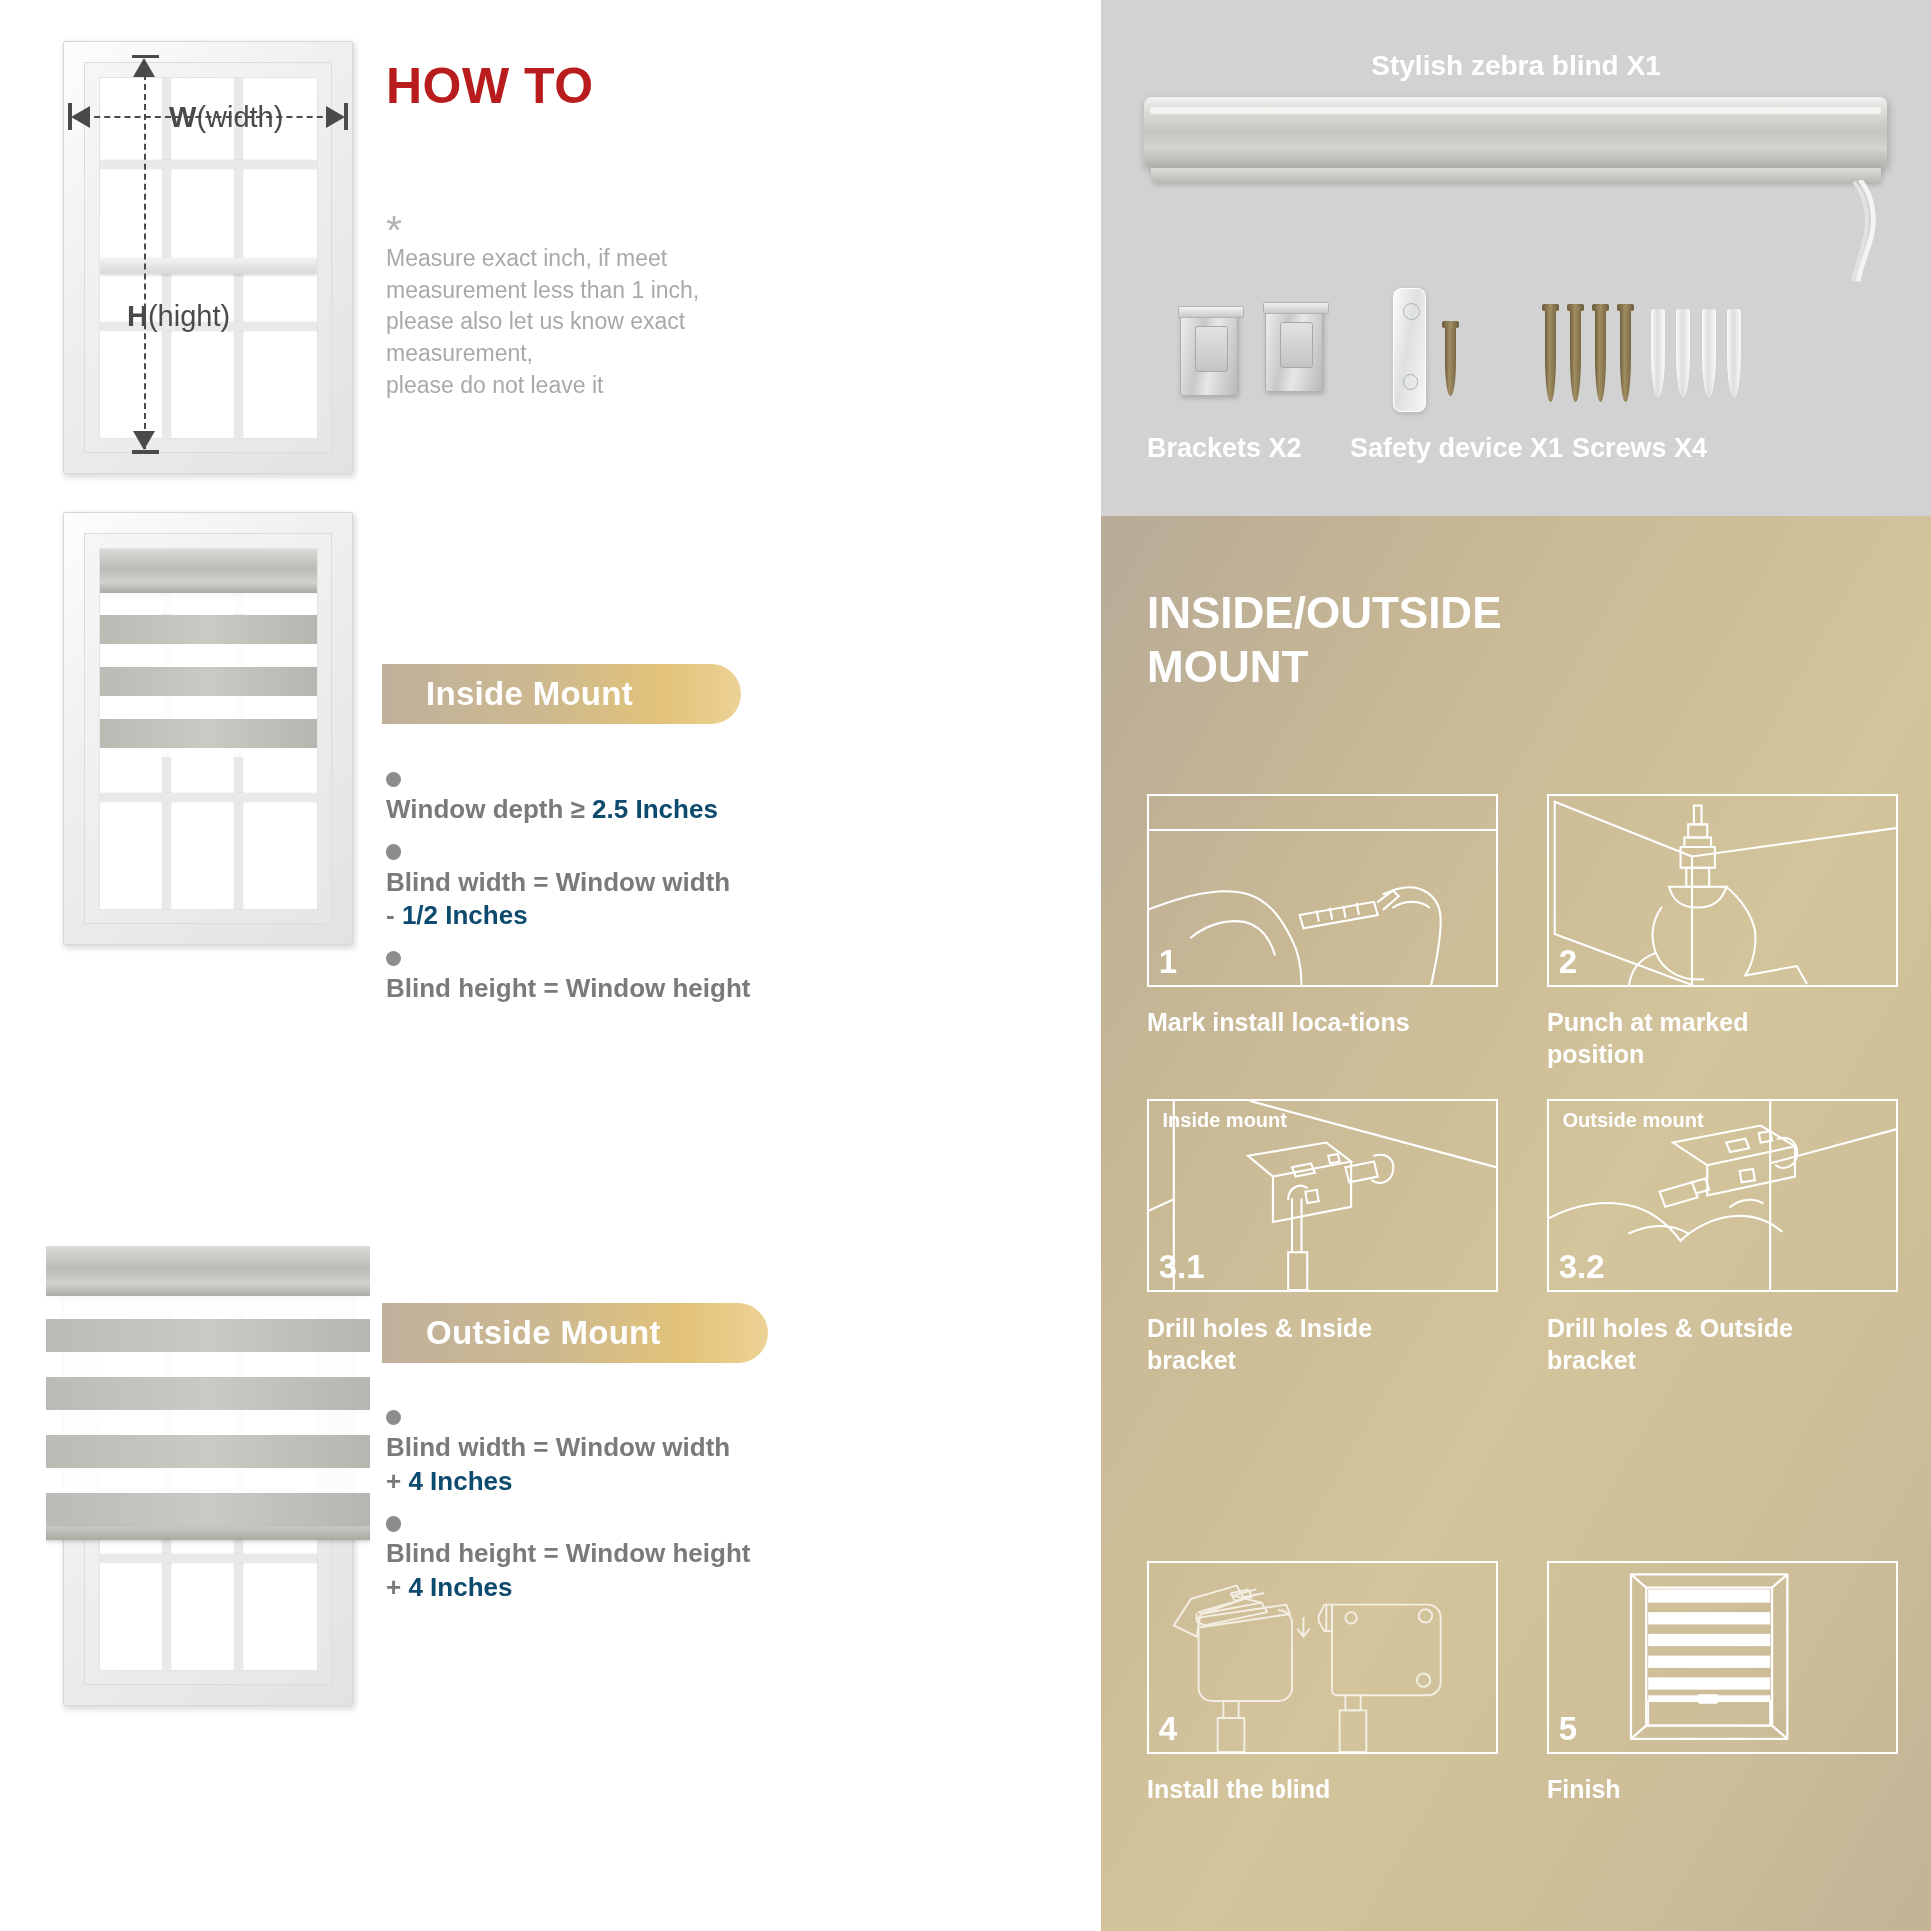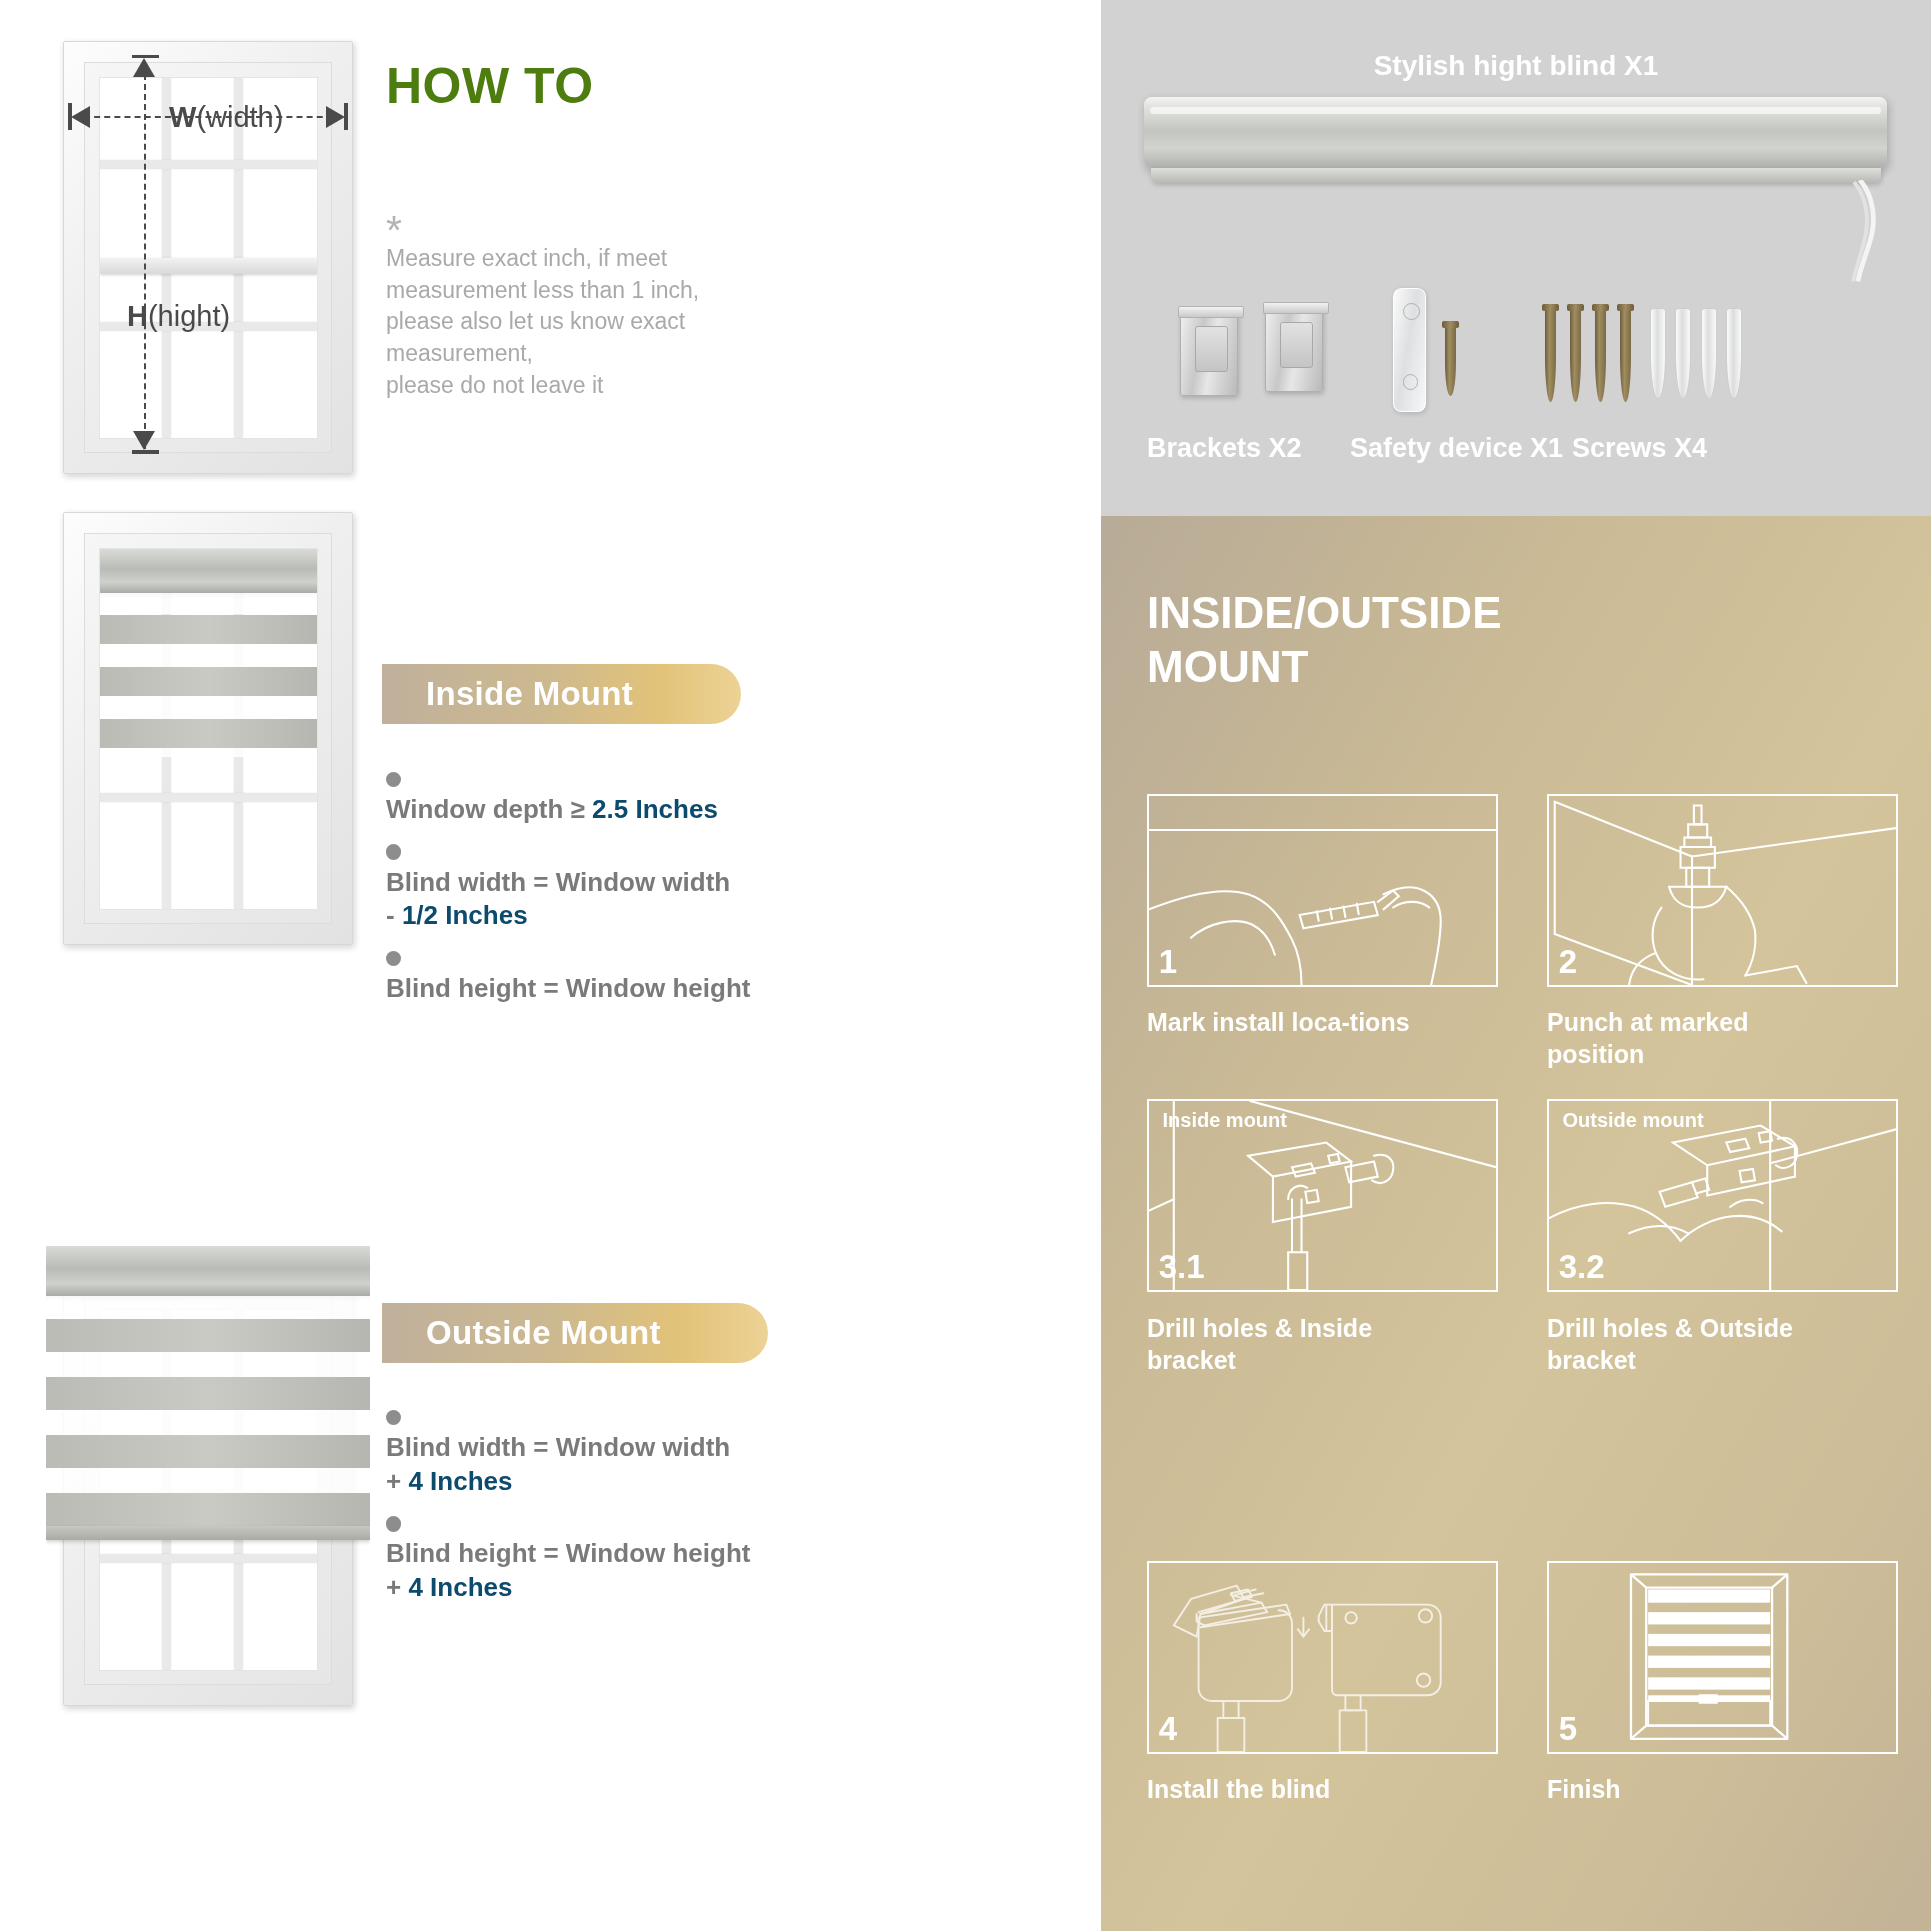--- a/index.html
+++ b/index.html
@@ -26,21 +26,21 @@
     background:#d2d2d2;
   }
   .mount-band {
     position:absolute; left:0; top:516px; width:830px; height:1415px;
     background:linear-gradient(120deg,#b8ab97 0%,#c9b995 28%,#d4c49c 55%,#cdbd98 80%,#c3b397 100%);
   }
 
   
   .section-title {
     position:absolute;
-    color:#4d7c0f;
+    color:#b91c1c;
     font-weight:bold;
     letter-spacing:0.5px;
   }
   #howto-title { left:386px; top:58px; font-size:50px; line-height:1.15; width:367px; }
 
   #note-star { position:absolute; left:386px; top:210px; font-size:41px; color:#b3b3b3; line-height:1; }
   #note-body {
     position:absolute; left:386px; top:243px; width:348px;
     font-size:23px; line-height:1.38; color:#a9a9a9;
   }
@@ -345,21 +345,21 @@
       <div class="bullet-row">
         <span class="bullet-dot"></span>
         <div class="bullet-text"><span>Blind height = Window height</span><br><span>+ </span><span class="gold">4 Inches</span></div>
       </div>
     </div>
   </div>
 
   <div class="right-panel">
 
     <div class="parts-band">
-      <div id="parts-title">Stylish hight blind X1</div>
+      <div id="parts-title">Stylish zebra blind X1</div>
 
       <div class="headrail-big"></div>
       <div class="headrail-lip"></div>
       <div class="chain">
         <svg viewBox="0 0 46 108">
           <path d="M26 0 C40 16 44 42 36 66 C31 82 26 94 24 106" fill="none" stroke="#f4f4f4" stroke-width="5"></path>
           <path d="M20 2 C33 18 37 42 30 66 C26 82 21 94 19 106" fill="none" stroke="#e2e2e2" stroke-width="4"></path>
         </svg>
       </div>
 

